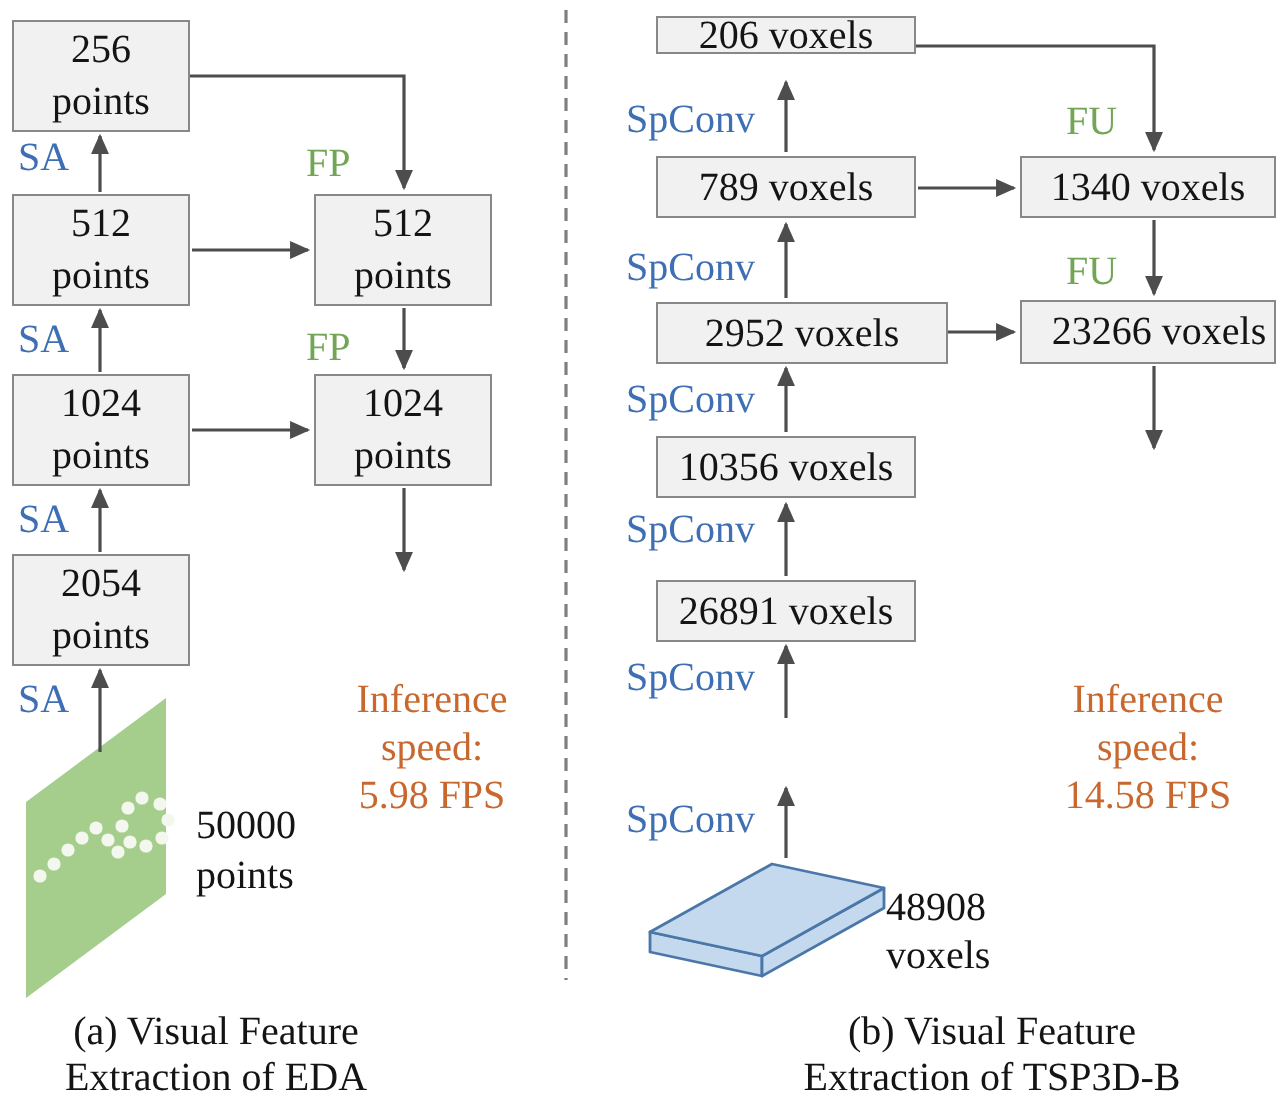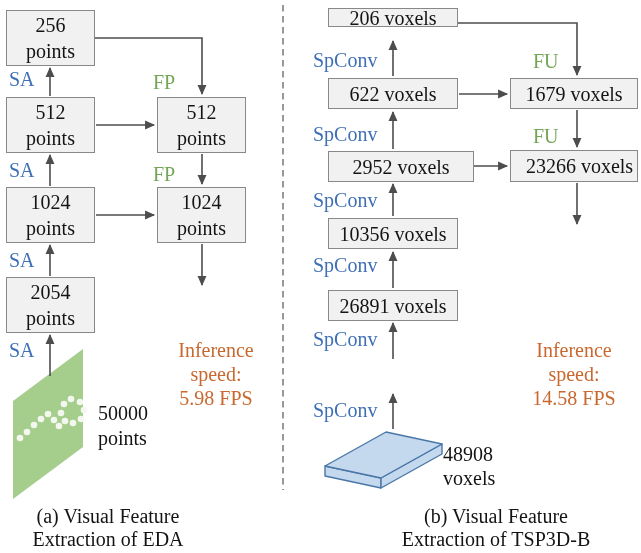--- a/index.html
+++ b/index.html
@@ -184,25 +184,25 @@
 points</div>
 
   <div class="op op-blue" id="sa-1">SA</div>
   <div class="op op-blue" id="sa-2">SA</div>
   <div class="op op-blue" id="sa-3">SA</div>
   <div class="op op-blue" id="sa-4">SA</div>
   <div class="op op-green" id="fp-1">FP</div>
   <div class="op op-green" id="fp-2">FP</div>
 
   <div class="box single" id="box-b-206">206 voxels</div>
-  <div class="box single" id="box-b-789">622 voxels</div>
+  <div class="box single" id="box-b-789">789 voxels</div>
   <div class="box single" id="box-b-2952">2952 voxels</div>
   <div class="box single" id="box-b-10356">10356 voxels</div>
   <div class="box single" id="box-b-26891">26891 voxels</div>
-  <div class="box single" id="box-b-2469">1679 voxels</div>
+  <div class="box single" id="box-b-2469">1340 voxels</div>
   <div class="box single" id="box-b-23266">23266 voxels</div>
 
   <div class="op op-blue" id="spconv-1">SpConv</div>
   <div class="op op-blue" id="spconv-2">SpConv</div>
   <div class="op op-blue" id="spconv-3">SpConv</div>
   <div class="op op-blue" id="spconv-4">SpConv</div>
   <div class="op op-blue" id="spconv-5">SpConv</div>
   <div class="op op-blue" id="spconv-6">SpConv</div>
   <div class="op op-green" id="fu-1">FU</div>
   <div class="op op-green" id="fu-2">FU</div>

